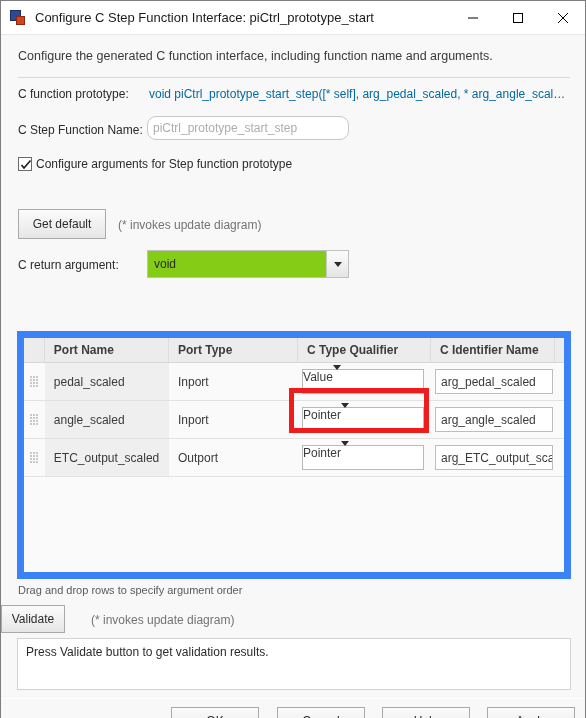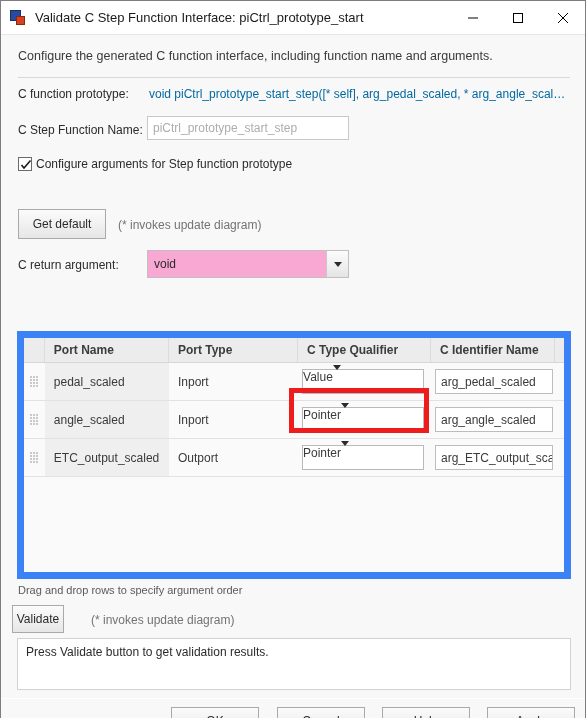--- a/index.html
+++ b/index.html
@@ -162,21 +162,21 @@
     font-size: 12px;
     color: #737373;
     white-space: nowrap;
   }
 
   
   .combo {
     position: absolute;
     box-sizing: border-box;
     border: 1px solid #c0c0c0;
-    background: #f9a8d4;
+    background: #84cc16;
     display: flex;
     align-items: stretch;
   }
   .combo .ctext {
     flex: 1 1 auto;
     display: flex; align-items: center;
     padding-left: 6px;
     font-size: 12px;
     color: #2b2b2b;
     overflow: hidden;
@@ -339,21 +339,21 @@
 </head>
 <body>
 
 <div class="window">
 
   <div class="titlebar">
     <div class="app-icon">
       <span class="sq-blue"></span>
       <span class="sq-red"></span>
     </div>
-    <div class="title-text">Validate C Step Function Interface: piCtrl_prototype_start</div>
+    <div class="title-text">Configure C Step Function Interface: piCtrl_prototype_start</div>
     <div class="win-controls">
       <div class="win-btn">
         <svg width="12" height="12" viewBox="0 0 12 12">
             <line x1="1" y1="6" x2="11" y2="6" stroke="#000" stroke-width="1"></line>
           </svg>
       </div>
       <div class="win-btn">
         <svg width="12" height="12" viewBox="0 0 12 12">
             <rect x="1.5" y="1.5" width="9" height="9" fill="none" stroke="#000" stroke-width="1"></rect>
           </svg>
@@ -369,21 +369,21 @@
 
   <div class="content">
 
     <div class="intro">Configure the generated C function interface, including function name and arguments.</div>
     <div class="hrule"></div>
 
     <div class="lbl" style="left:17px; top:52px;">C function prototype:</div>
     <div class="proto-text">void piCtrl_prototype_start_step([* self], arg_pedal_scaled, * arg_angle_scal…</div>
 
     <div class="lbl" style="left:17px; top:88px;">C Step Function Name:</div>
-    <div class="tinput placeholder" style="left:146px; top:81px; width:202px; height:24px; line-height:22px;">piCtrl_prototype_start_step</div>
+    <div class="tinput placeholder" style="left:146px; top:81px; width:202px; height:24px; line-height:22px;border-radius:9px;">piCtrl_prototype_start_step</div>
 
     <div class="cbrow">
       <span class="cbox">
         <svg width="12" height="12" viewBox="0 0 12 12">
             <polyline points="1.5,6 4,9 10.5,1.5" fill="none" stroke="#1b1b1b" stroke-width="1.6"></polyline>
           </svg>
       </span>
       <span class="cblabel">Configure arguments for Step function prototype</span>
     </div>
 
@@ -499,21 +499,21 @@
           <span class="cellinput">arg_ETC_output_sca</span>
         </div>
         <div class="td c5"></div>
       </div>
     </div>
 
     <div class="redbox"></div>
 
     <div class="dragnote">Drag and drop rows to specify argument order</div>
 
-    <div class="btn" style="left:11px; top:570px; width:52px; height:28px;">Validate</div>
+    <div class="btn" style="left:0; top:570px; width:64px; height:28px;">Validate</div>
     <div class="note" style="left:90px; top:578px;">(* invokes update diagram)</div>
 
     <div class="resultbox">Press Validate button to get validation results.</div>
 
     <div class="footer">
       <div class="btn fbtn" style="left:170px;">OK</div>
       <div class="btn fbtn" style="left:276px;">Cancel</div>
       <div class="btn fbtn" style="left:381px;">Help</div>
       <div class="btn fbtn" style="left:486px;">Apply</div>
     </div>

